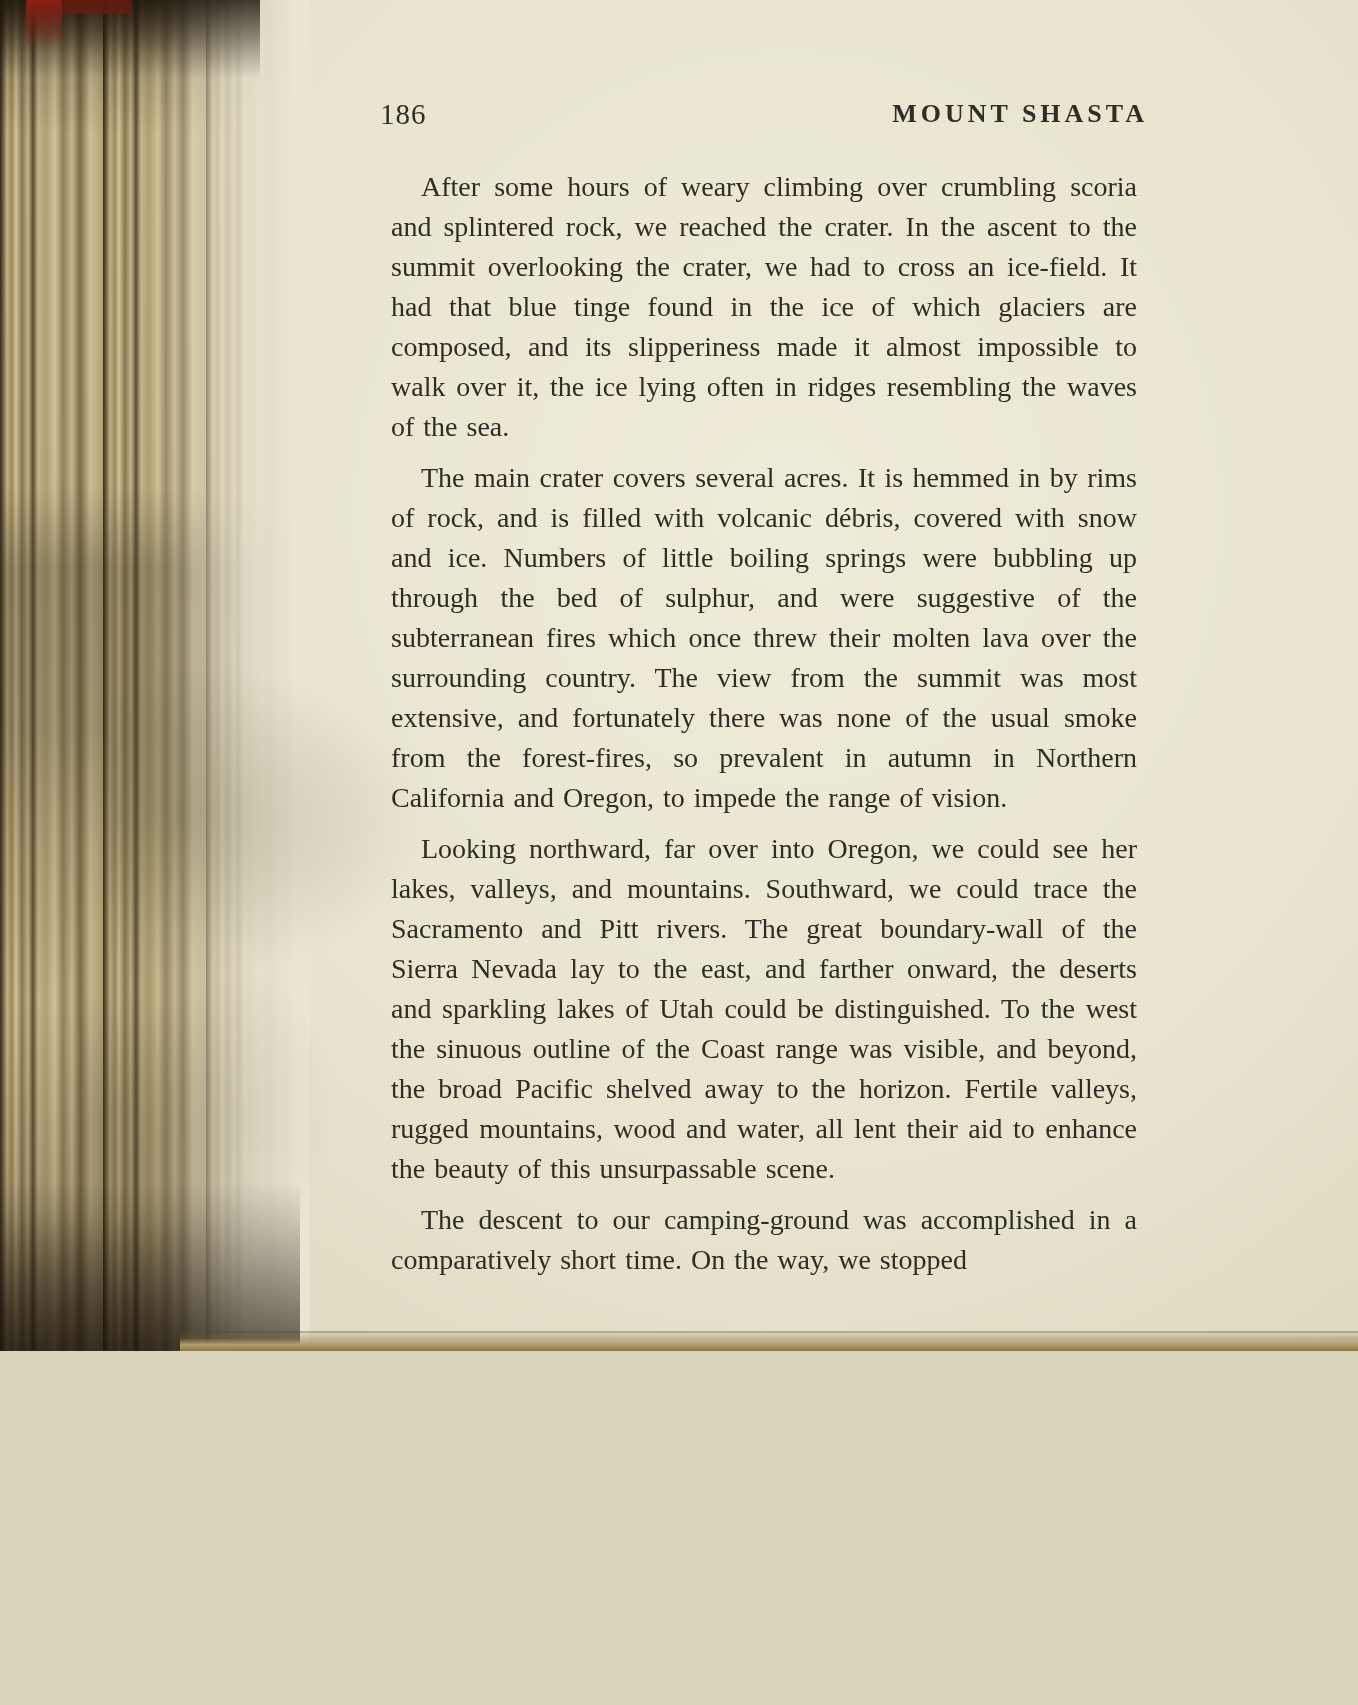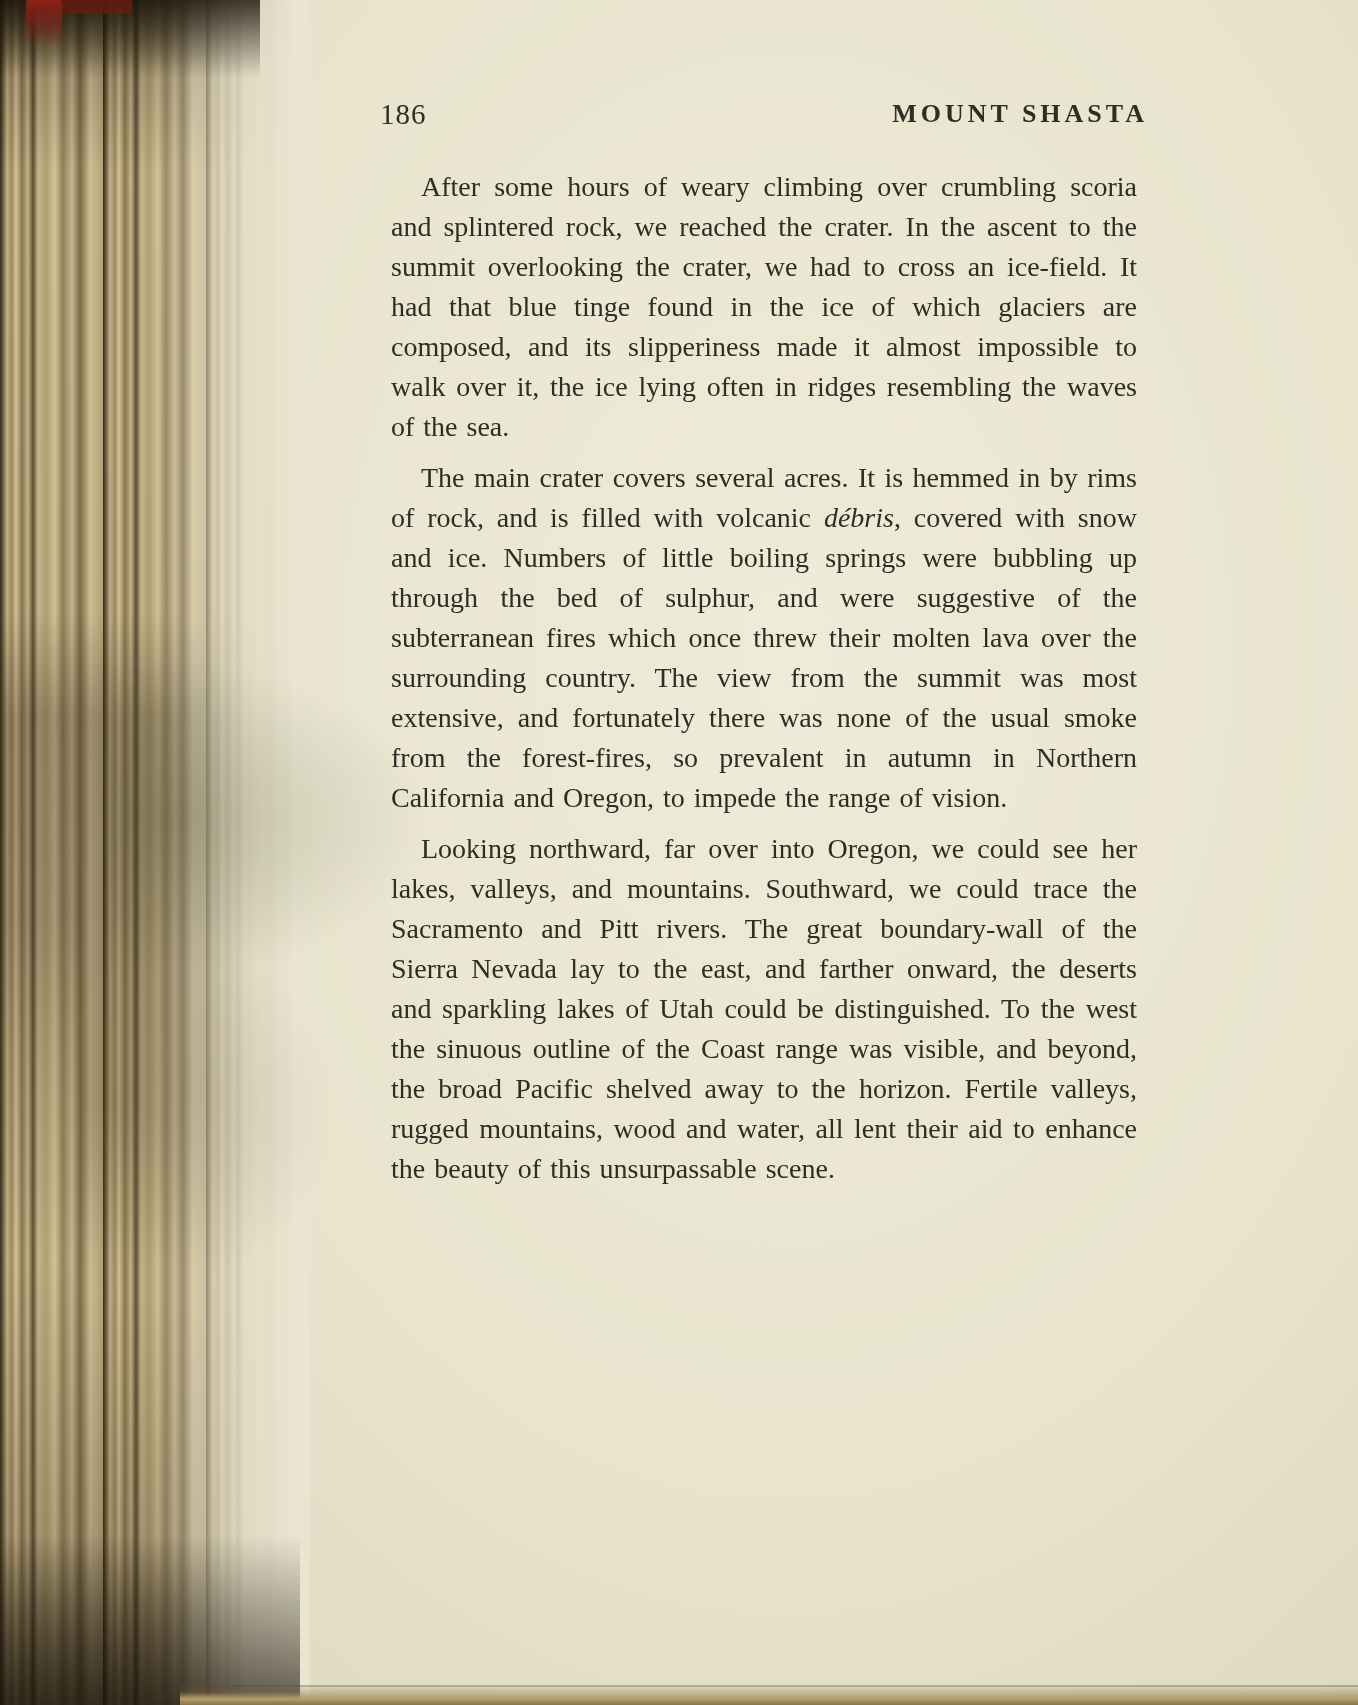--- a/index.html
+++ b/index.html
@@ -10,21 +10,21 @@
   * { box-sizing: border-box; }
   html, body { margin: 0; padding: 0; }
   body {
     width: 1358px; height: 1705px;
     font-family: "Liberation Serif", "DejaVu Serif", serif;
     background: #d8d3ba;
     overflow: hidden;
   }
   .scan {
     position: relative;
-    width: 1358px; height: 1705px;
+    width: 1358px; height: 1351px;
     overflow: hidden;
     background: var(--paper);
   }
   
   .page-surface {
     position: absolute; inset: 0;
     background:
       radial-gradient(ellipse at 58% 38%, #eeebd8 0%, #e8e4ce 55%, #ded9c0 90%, #d6d0b4 100%);
   }
   
@@ -99,21 +99,21 @@
     font-size: 26px; font-weight: bold; letter-spacing: 4px;
   }
   .page-body {
     position: absolute; left: 380px; top: 156px; width: 768px;
     color: var(--ink);
     font-size: 28px; line-height: 40px;
     text-align: justify;
     word-spacing: 2px;
   }
   .para { margin: 11px; text-indent: 30px; }
-  .para .it { font-style: italic; }
+  .para .it { }
 </style>
 </head>
 <body>
 
 <div class="scan">
   <div class="page-surface"></div>
 
   <div class="book-edge"></div>
   <div class="edge-corner-top"></div>
   <div class="edge-corner-bottom"></div>
@@ -126,14 +126,15 @@
 
   <div class="print-header">
     <span class="page-number">186</span>
     <span class="running-title">MOUNT SHASTA</span>
   </div>
 
   <div class="page-body">
       <p class="para"><span>After some hours of weary climbing over crumbling scoria and splintered rock, we reached the crater. In the ascent to the summit overlooking the crater, we had to cross an ice-field. It had that blue tinge found in the ice of which glaciers are composed, and its slipperiness made it almost impossible to walk over it, the ice lying often in ridges resembling the waves of the sea.</span></p>
       <p class="para"><span>The main crater covers several acres. It is hemmed in by rims of rock, and is filled with volcanic </span><span class="it">débris</span><span>, covered with snow and ice. Numbers of little boiling springs were bubbling up through the bed of sulphur, and were suggestive of the subterranean fires which once threw their molten lava over the surrounding country. The view from the summit was most extensive, and fortunately there was none of the usual smoke from the forest-fires, so prevalent in autumn in Northern California and Oregon, to impede the range of vision.</span></p>
       <p class="para"><span>Looking northward, far over into Oregon, we could see her lakes, valleys, and mountains. Southward, we could trace the Sacramento and Pitt rivers. The great boundary-wall of the Sierra Nevada lay to the east, and farther onward, the deserts and sparkling lakes of Utah could be distinguished. To the west the sinuous outline of the Coast range was visible, and beyond, the broad Pacific shelved away to the horizon. Fertile valleys, rugged mountains, wood and water, all lent their aid to enhance the beauty of this unsurpassable scene.</span></p>
+      <p class="para"><span>The descent to our camping-ground was accomplished in a comparatively short time. On the way, we stopped</span></p>
     </div>
 </div>
 
 </body></html>

